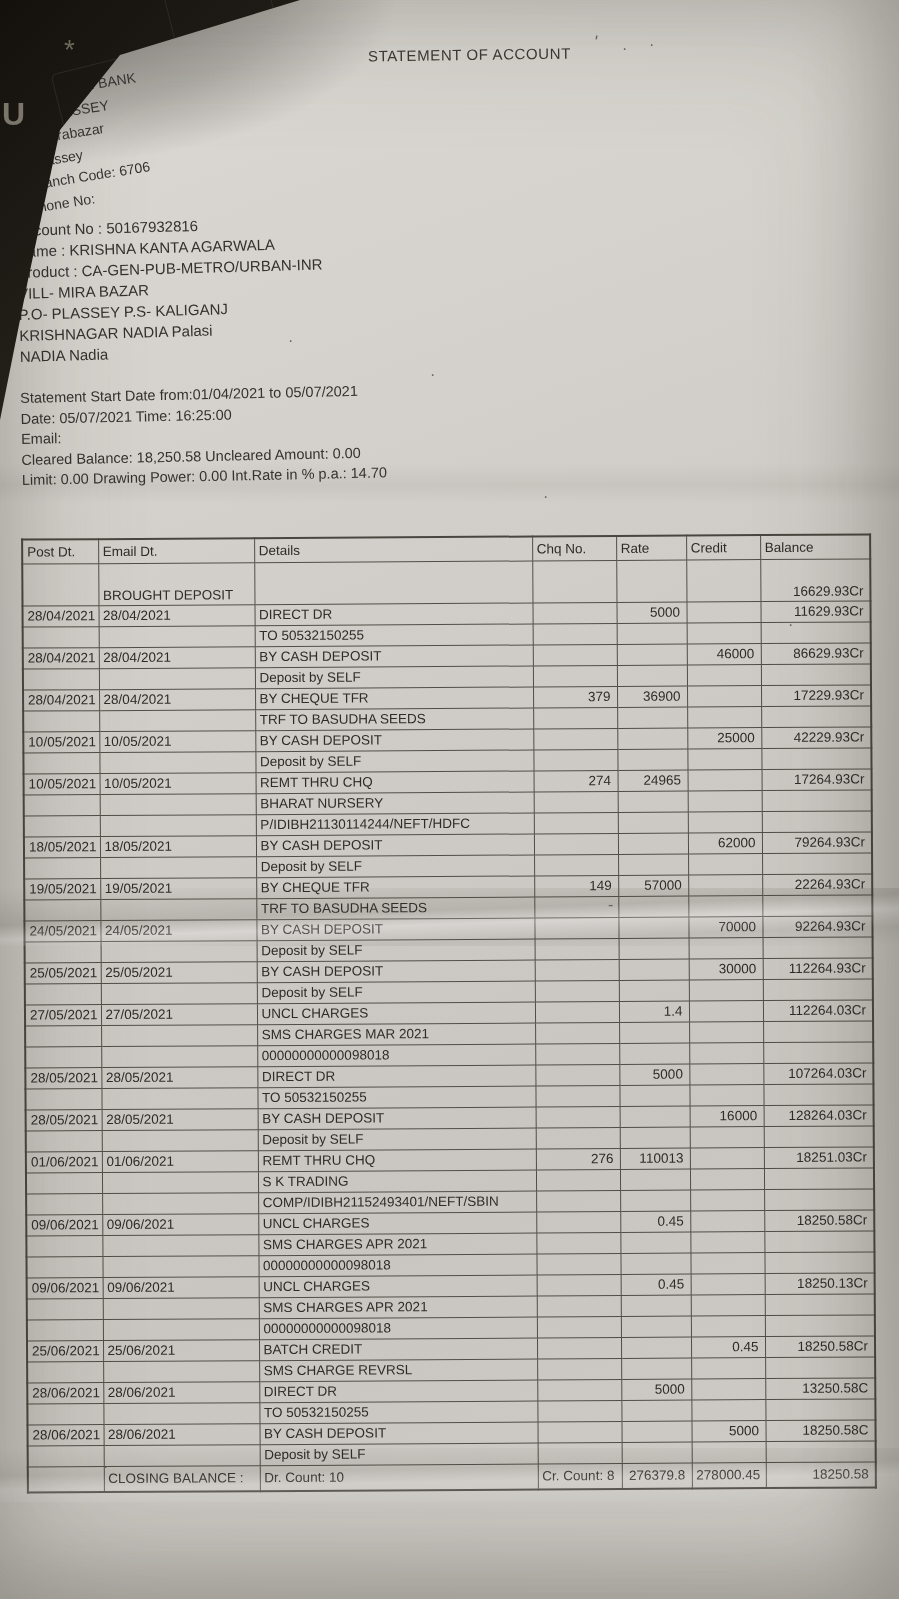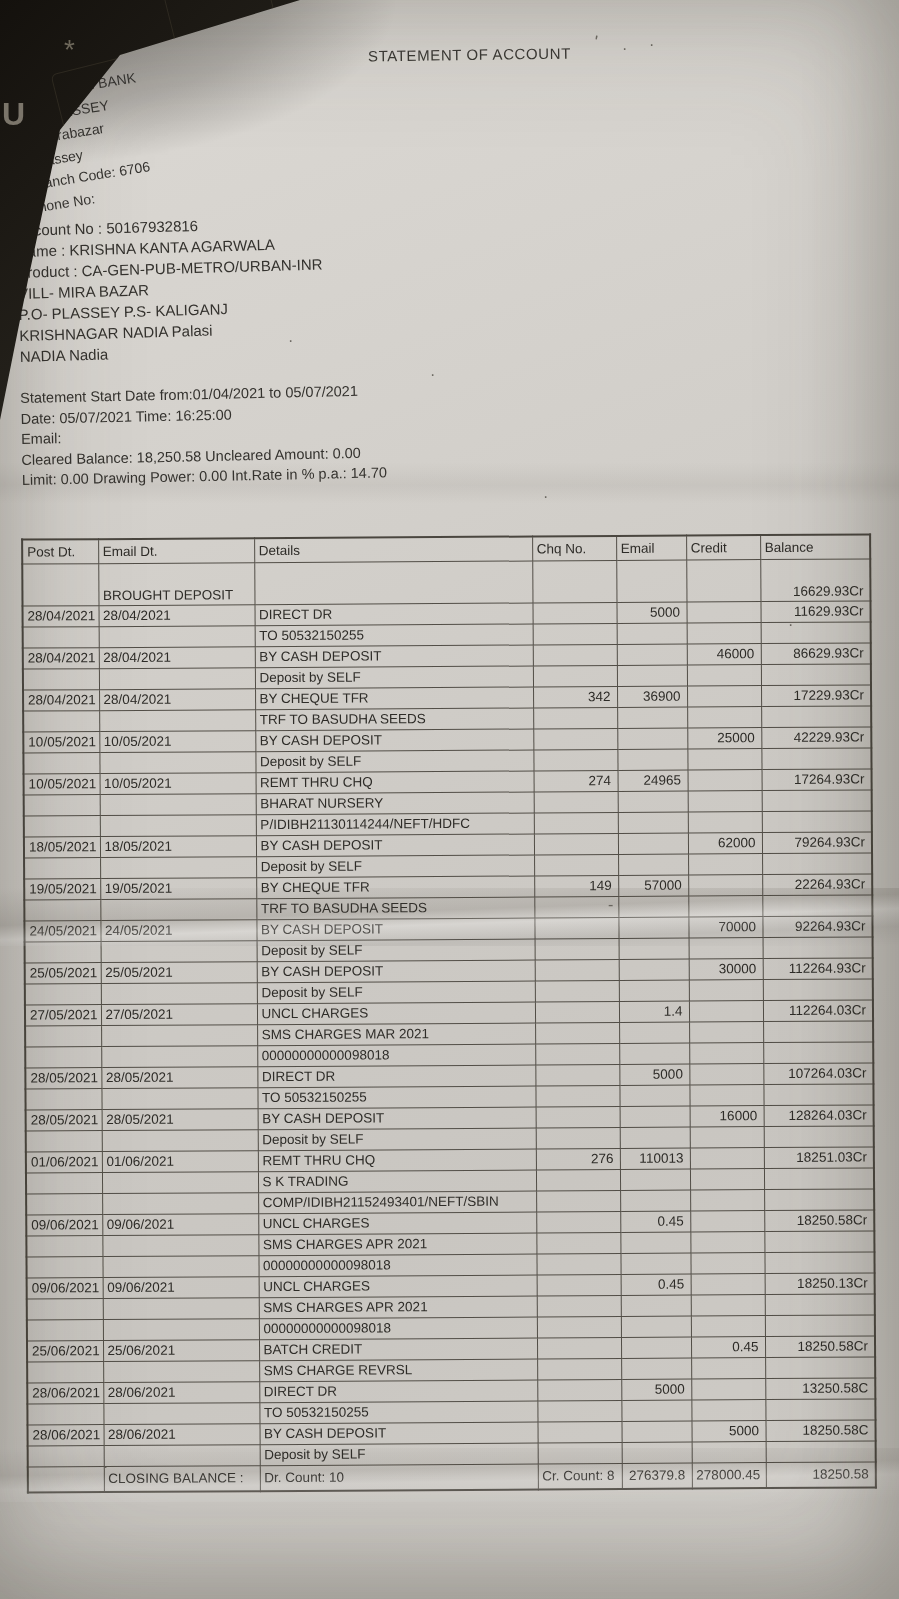--- a/index.html
+++ b/index.html
@@ -119,21 +119,21 @@
       <col class="c4">
         <col class="c5">
         <col class="c6">
     </colgroup>
     <thead>
       <tr>
         <th>Post Dt.</th>
         <th>Email Dt.</th>
         <th>Details</th>
         <th>Chq No.</th>
-        <th>Email</th>
+        <th>Rate</th>
         <th>Credit</th>
         <th>Balance</th>
       </tr>
     </thead>
     <tbody>
         <tr class="tall">
           <td></td>
           <td>BROUGHT DEPOSIT</td>
           <td></td>
           <td class="num"></td>
@@ -174,21 +174,21 @@
           <td>Deposit by SELF</td>
           <td class="num"></td>
           <td class="num"></td>
           <td class="num"></td>
           <td class="num"></td>
         </tr>
         <tr>
           <td>28/04/2021</td>
           <td>28/04/2021</td>
           <td>BY CHEQUE TFR</td>
-          <td class="num">342</td>
+          <td class="num">379</td>
           <td class="num">36900</td>
           <td class="num"></td>
           <td class="num">17229.93Cr</td>
         </tr>
         <tr>
           <td></td>
           <td></td>
           <td>TRF TO BASUDHA SEEDS</td>
           <td class="num"></td>
           <td class="num"></td>

